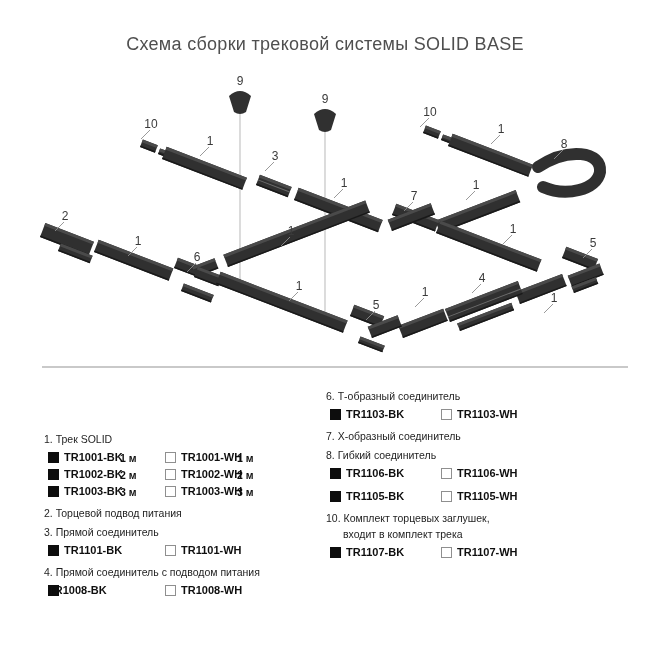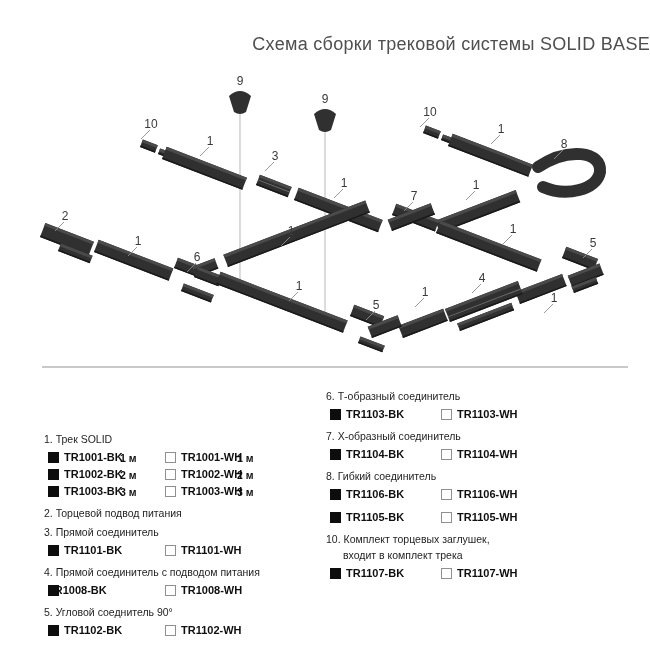--- a/index.html
+++ b/index.html
@@ -3,21 +3,21 @@
 <meta charset="utf-8">
 <style>
   html,body { margin:0; padding:0; }
   body {
     width:650px; height:650px; position:relative; overflow:hidden;
     background:#ffffff;
     font-family:"Liberation Sans", sans-serif;
   }
   .title {
     position:absolute; top:34px; left:0; width:650px;
-    margin:0; text-align:right;
+    margin:0; text-align:center;
     font-size:18px; font-weight:400; color:#4f4f4f; letter-spacing:0.3px;
   }
   #diagram { position:absolute; top:0; left:0; }
   .divider {
     position:absolute; top:366px; left:42px; width:586px; height:1.5px;
     background:#c9c9c9;
   }
   .legend-col { position:absolute; top:390px; font-size:10.5px; color:#1e1e1e; }
   #legend-left  { left:44px;  width:278px;margin-top:43px; }
   #legend-right { left:326px; width:304px; }
@@ -291,48 +291,33 @@
     </div>
     <div class="li-item">
       <div class="li-head">4. Прямой соединитель с подводом питания</div>
       <div class="li-row">
         <span class="sw sw-bk" style="left:4px"></span>
         <span class="code" style="left:4px">TR1008-BK</span>
         <span class="sw sw-wh" style="left:121px"></span>
         <span class="code" style="left:137px">TR1008-WH</span>
       </div>
     </div>
-    <div class="li-item">
-      <div class="li-head">5. Угловой соеднитель 90°</div>
-      <div class="li-row">
-        <span class="sw sw-bk" style="left:4px"></span>
-        <span class="code" style="left:20px">TR1102-BK</span>
-        <span class="sw sw-wh" style="left:121px"></span>
-        <span class="code" style="left:137px">TR1102-WH</span>
-      </div>
-    </div>
   </div>
 <div id="legend-right" class="legend-col">
     <div class="li-item">
       <div class="li-head">6. Т-образный соединитель</div>
       <div class="li-row">
         <span class="sw sw-bk" style="left:4px"></span>
         <span class="code" style="left:20px">TR1103-BK</span>
         <span class="sw sw-wh" style="left:115px"></span>
         <span class="code" style="left:131px">TR1103-WH</span>
       </div>
     </div>
     <div class="li-item">
       <div class="li-head">7. Х-образный соединитель</div>
-      <div class="li-row">
-        <span class="sw sw-bk" style="left:4px"></span>
-        <span class="code" style="left:20px">TR1104-BK</span>
-        <span class="sw sw-wh" style="left:115px"></span>
-        <span class="code" style="left:131px">TR1104-WH</span>
-      </div>
     </div>
     <div class="li-item">
       <div class="li-head">8. Гибкий соединитель</div>
       <div class="li-row">
         <span class="sw sw-bk" style="left:4px"></span>
         <span class="code" style="left:20px">TR1106-BK</span>
         <span class="sw sw-wh" style="left:115px"></span>
         <span class="code" style="left:131px">TR1106-WH</span>
       </div>
     </div>

